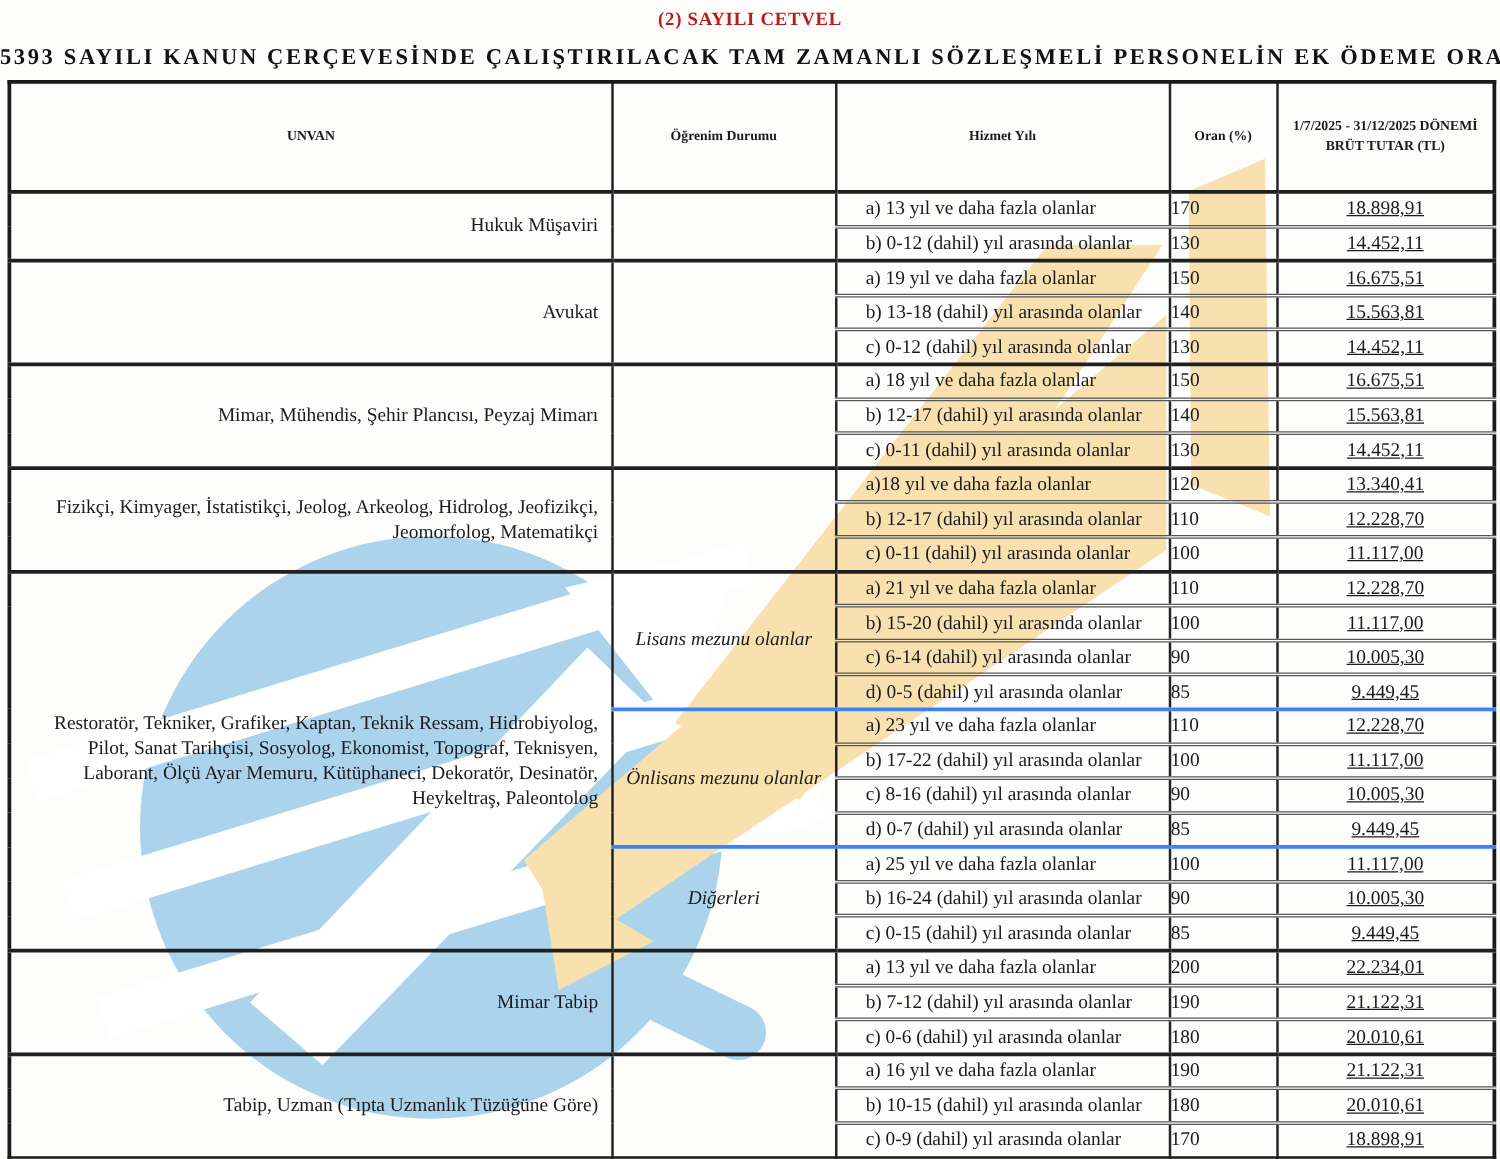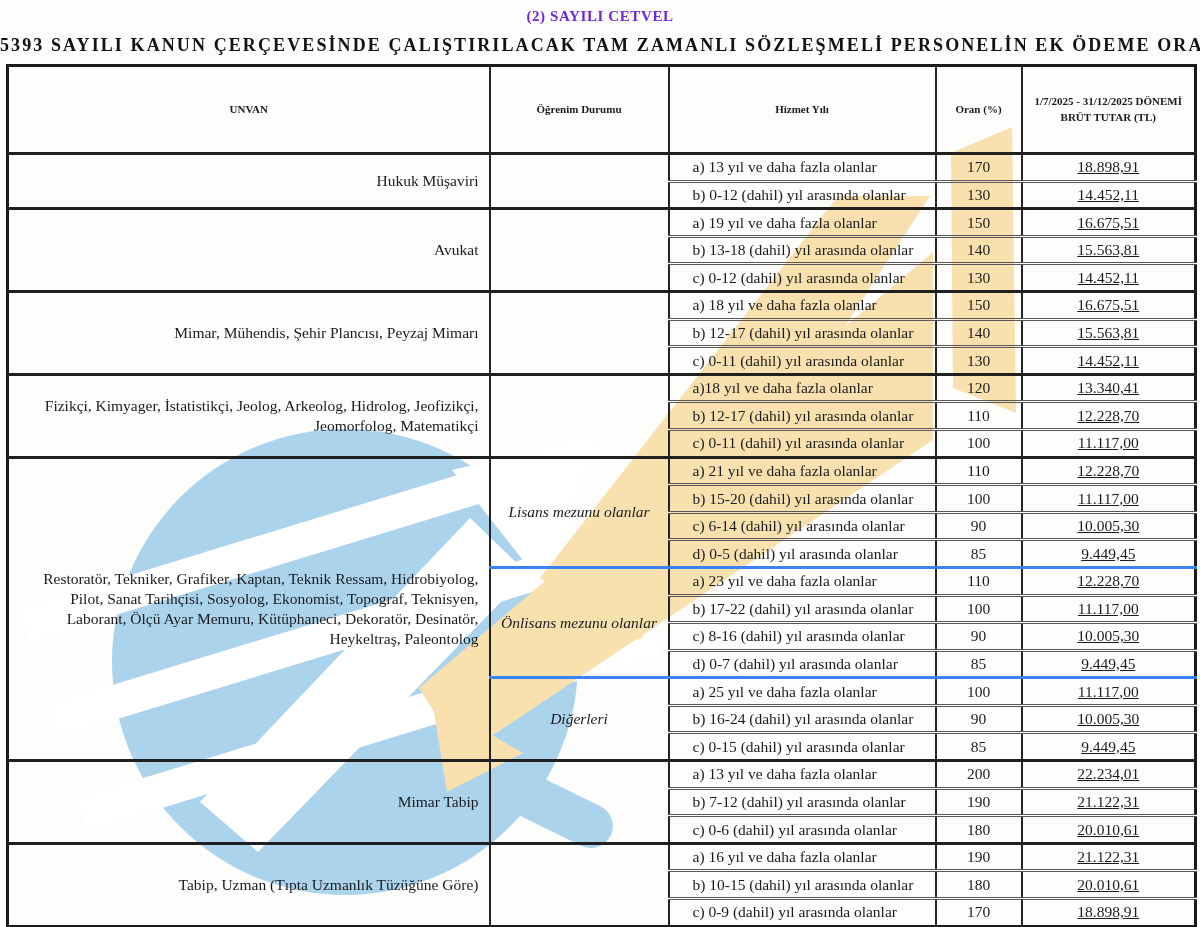--- a/index.html
+++ b/index.html
@@ -6,21 +6,21 @@
   body{
     width:1200px;height:927px;overflow:hidden;position:relative;
     background:#fdfdfc;
     font-family:"Liberation Serif","DejaVu Serif",serif;
     color:#1b1b1f;
   }
   .watermark{position:absolute;left:0;top:0;z-index:0;}
   .sheet{position:absolute;left:0;top:0;width:1200px;height:927px;z-index:1;}
   .doc-title{
     position:absolute;top:8px;left:0;width:1200px;text-align:center;
-    font-size:15px;font-weight:bold;letter-spacing:.6px;color:#6d28d9;
+    font-size:15px;font-weight:bold;letter-spacing:.6px;color:#b91c1c;
   }
   .doc-subtitle{
     position:absolute;top:35px;left:0;width:1200px;text-align:center;
     font-size:18px;font-weight:bold;letter-spacing:2.1px;white-space:nowrap;color:#121216;
   }
   table.cetvel{
     position:absolute;left:6px;top:64px;width:1188px;
     border-collapse:collapse;table-layout:fixed;
     background:transparent;
   }
@@ -35,21 +35,21 @@
   .cetvel th{
     font-weight:bold;font-size:11px;text-align:center;vertical-align:middle;
     border-bottom:3px solid #202020;line-height:1.5;
   }
   .cetvel tbody td{border-top:3px double #575757;}
   .cetvel tbody tr.group-start td{border-top:3px solid #202020;}
   .cetvel tbody tr.section-start td{border-top:3px solid #3b82f6;}
   td.col-unvan{text-align:right;padding:2px 10px 2px 8px;vertical-align:middle;}
   td.col-edu{text-align:center;vertical-align:middle;padding:0 4px;font-style:italic;}
   td.col-service{text-align:left;padding-left:23px;vertical-align:middle;}
-  td.col-rate{text-align:center;vertical-align:middle;margin-left:14px;}
+  td.col-rate{vertical-align:middle;margin-left:14px;}
   td.col-amount{text-align:center;vertical-align:middle;text-decoration:underline;}
   th.h-amount{line-height:1.45;}
 </style>
 </head>
 <body>
 
 <svg class="watermark" width="1200" height="927" viewBox="0 0 1200 927" aria-hidden="true">
   <g>
     <circle cx="345" cy="662" r="233" fill="#abd4ec"></circle>
     <g fill="#ffffff" transform="rotate(-17 345 662)">

